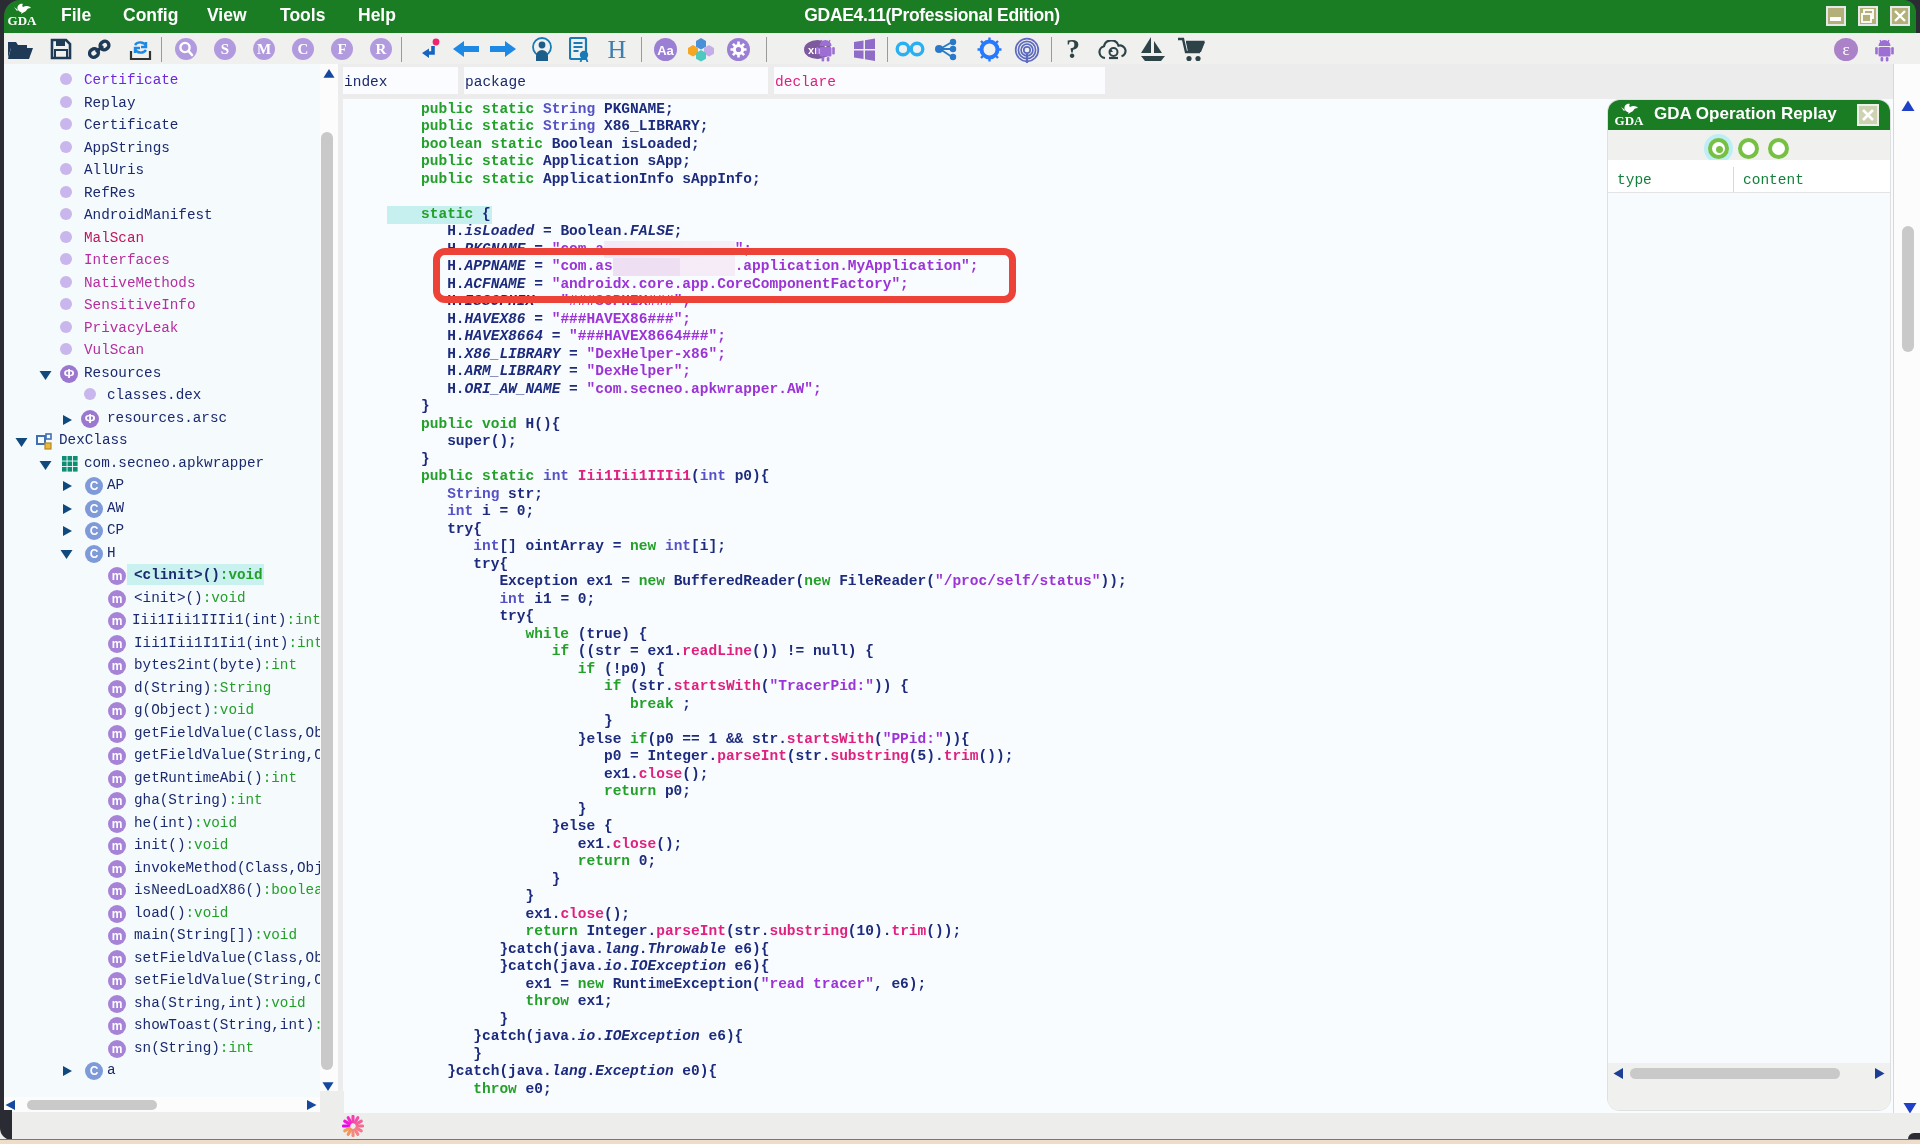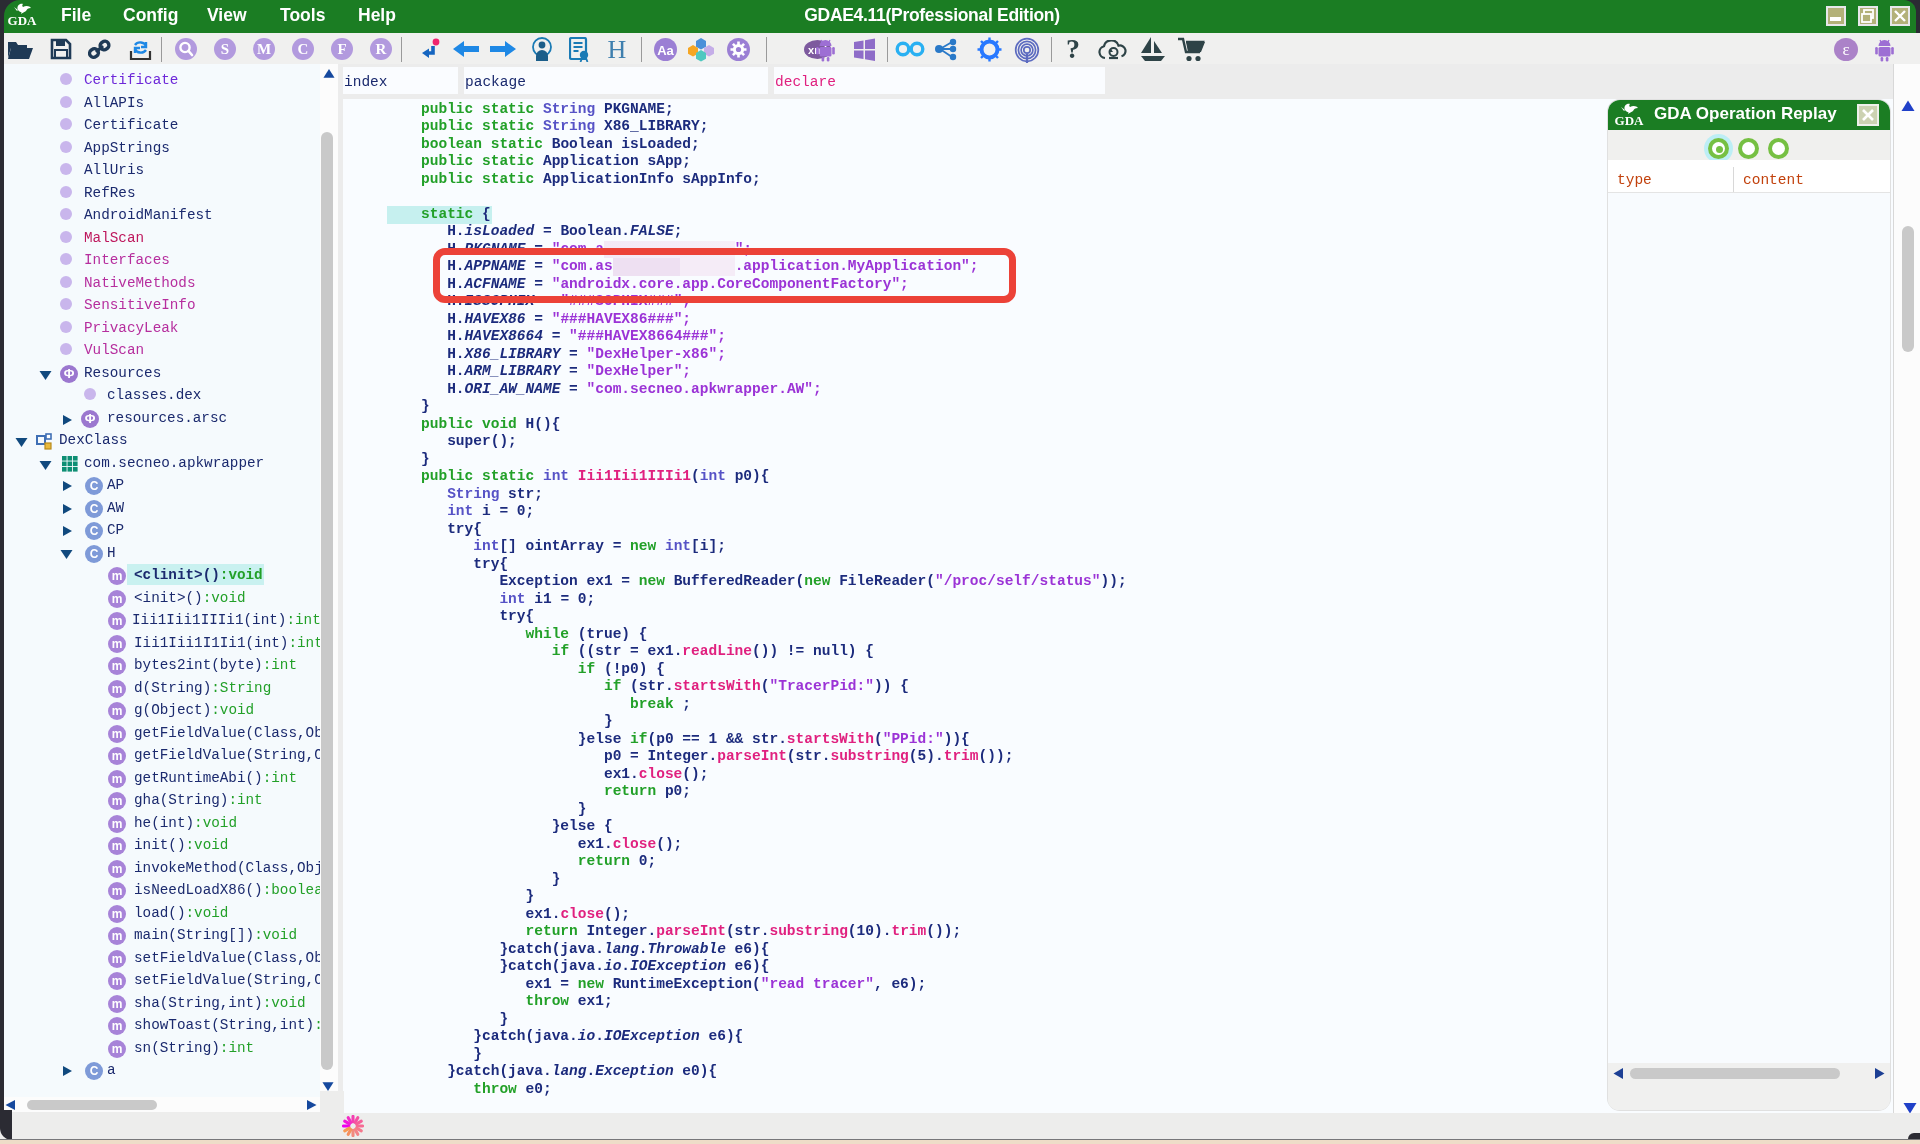--- a/index.html
+++ b/index.html
@@ -49,21 +49,21 @@
 #redrect { left:90px; top:148.5px; width:583px; height:55px; border:7px solid #ec4238; border-radius:12px; }
 
 #rightscroll { left:1893px; top:64px; width:27px; height:1049px; background:#fcfcfc; border-left:1px solid #d8d8d8; }
 .sthumb { position:absolute; background:#c9c9c9; border-radius:6px; }
 
 #replay { left:1608px; top:100px; width:282px; height:1010px; background:#f8fbfe; border-radius:12px; box-shadow:0 0 0 1px #e0e0e0; }
 #replay-head { position:absolute; left:0; top:0; width:282px; height:30px; background:#1b7d23; border-radius:12px 12px 0 0; }
 #replay-radio { position:absolute; left:0; top:30px; width:282px; height:30px; background:#f0f0ee; }
 .radio { position:absolute; top:8px; width:21px; height:21px; border-radius:50%; background:#76c043; }
 .radio::after { content:""; position:absolute; left:4px; top:4px; width:13px; height:13px; border-radius:50%; background:#fff; }
-#replay-cols { position:absolute; left:0; top:60px; width:282px; height:33px; background:#fff; font-family:"Liberation Mono", monospace; font-size:14.5px; color:#c2410c; }
+#replay-cols { position:absolute; left:0; top:60px; width:282px; height:33px; background:#fff; font-family:"Liberation Mono", monospace; font-size:14.5px; color:#15803d; }
 #replay-bottom { position:absolute; left:0; top:963px; width:282px; height:47px; background:#f0f0ef; border-radius:0 0 10px 10px; }
 
 #statusbar { left:0; top:1113px; width:1920px; height:26px; background:#ededec; }
 #corner { left:320px; top:1091px; width:24px; height:22px; background:#ededec; }
 #statusleft { left:4px; top:1112px; width:339px; height:27px; background:#ededec; }
 #bottomstrip { left:0; top:1140px; width:1920px; height:4px; background:#eeddc8; }
 #bottomline { left:0; top:1138.5px; width:1920px; height:1.5px; background:#77777a; }
 #dark-br { left:1908px; top:1133px; width:12px; height:6px; background:#2b2b33; border-top-left-radius:8px; }
 </style></head>
 <body>
@@ -294,21 +294,21 @@
      <div class="tab" style="left:121px; width:304px;">package</div>
      <div class="tab" style="left:431px; width:331px; color:#e0207f">declare</div>
   </div>
   <div class="abs" id="sidebar">
 <div class="trow" style="top:6.0px">
         <span class="bul" style="left:56px"></span>
         <span class="tl" style="left:80px;color:#6d28d9">Certificate</span>
       </div>
 <div class="trow" style="top:28.5px">
         <span class="bul" style="left:56px"></span>
-        <span class="tl" style="left:80px;color:#1b2a6e">AllAPIs</span>
+        <span class="tl" style="left:80px;color:#1b2a6e">Replay</span>
       </div>
 <div class="trow" style="top:51.0px">
         <span class="bul" style="left:56px"></span>
         <span class="tl" style="left:80px;color:#1b2a6e">Certificate</span>
       </div>
 <div class="trow" style="top:73.5px">
         <span class="bul" style="left:56px"></span>
         <span class="tl" style="left:80px;color:#1b2a6e">AppStrings</span>
       </div>
 <div class="trow" style="top:96.0px">

